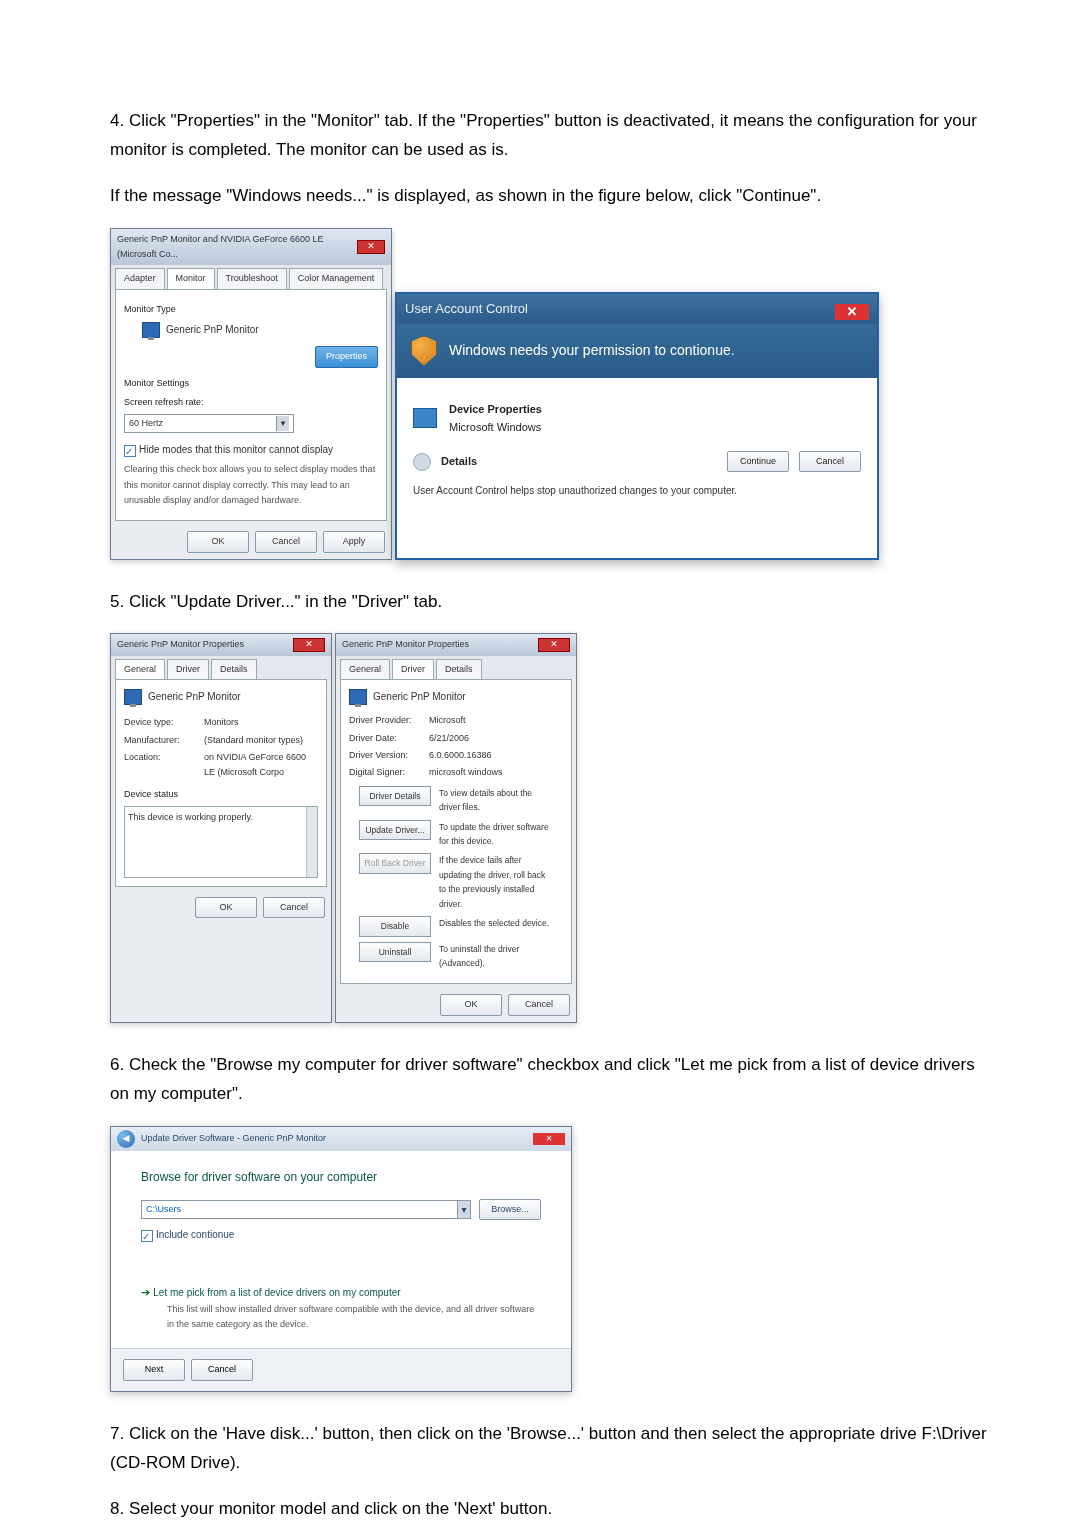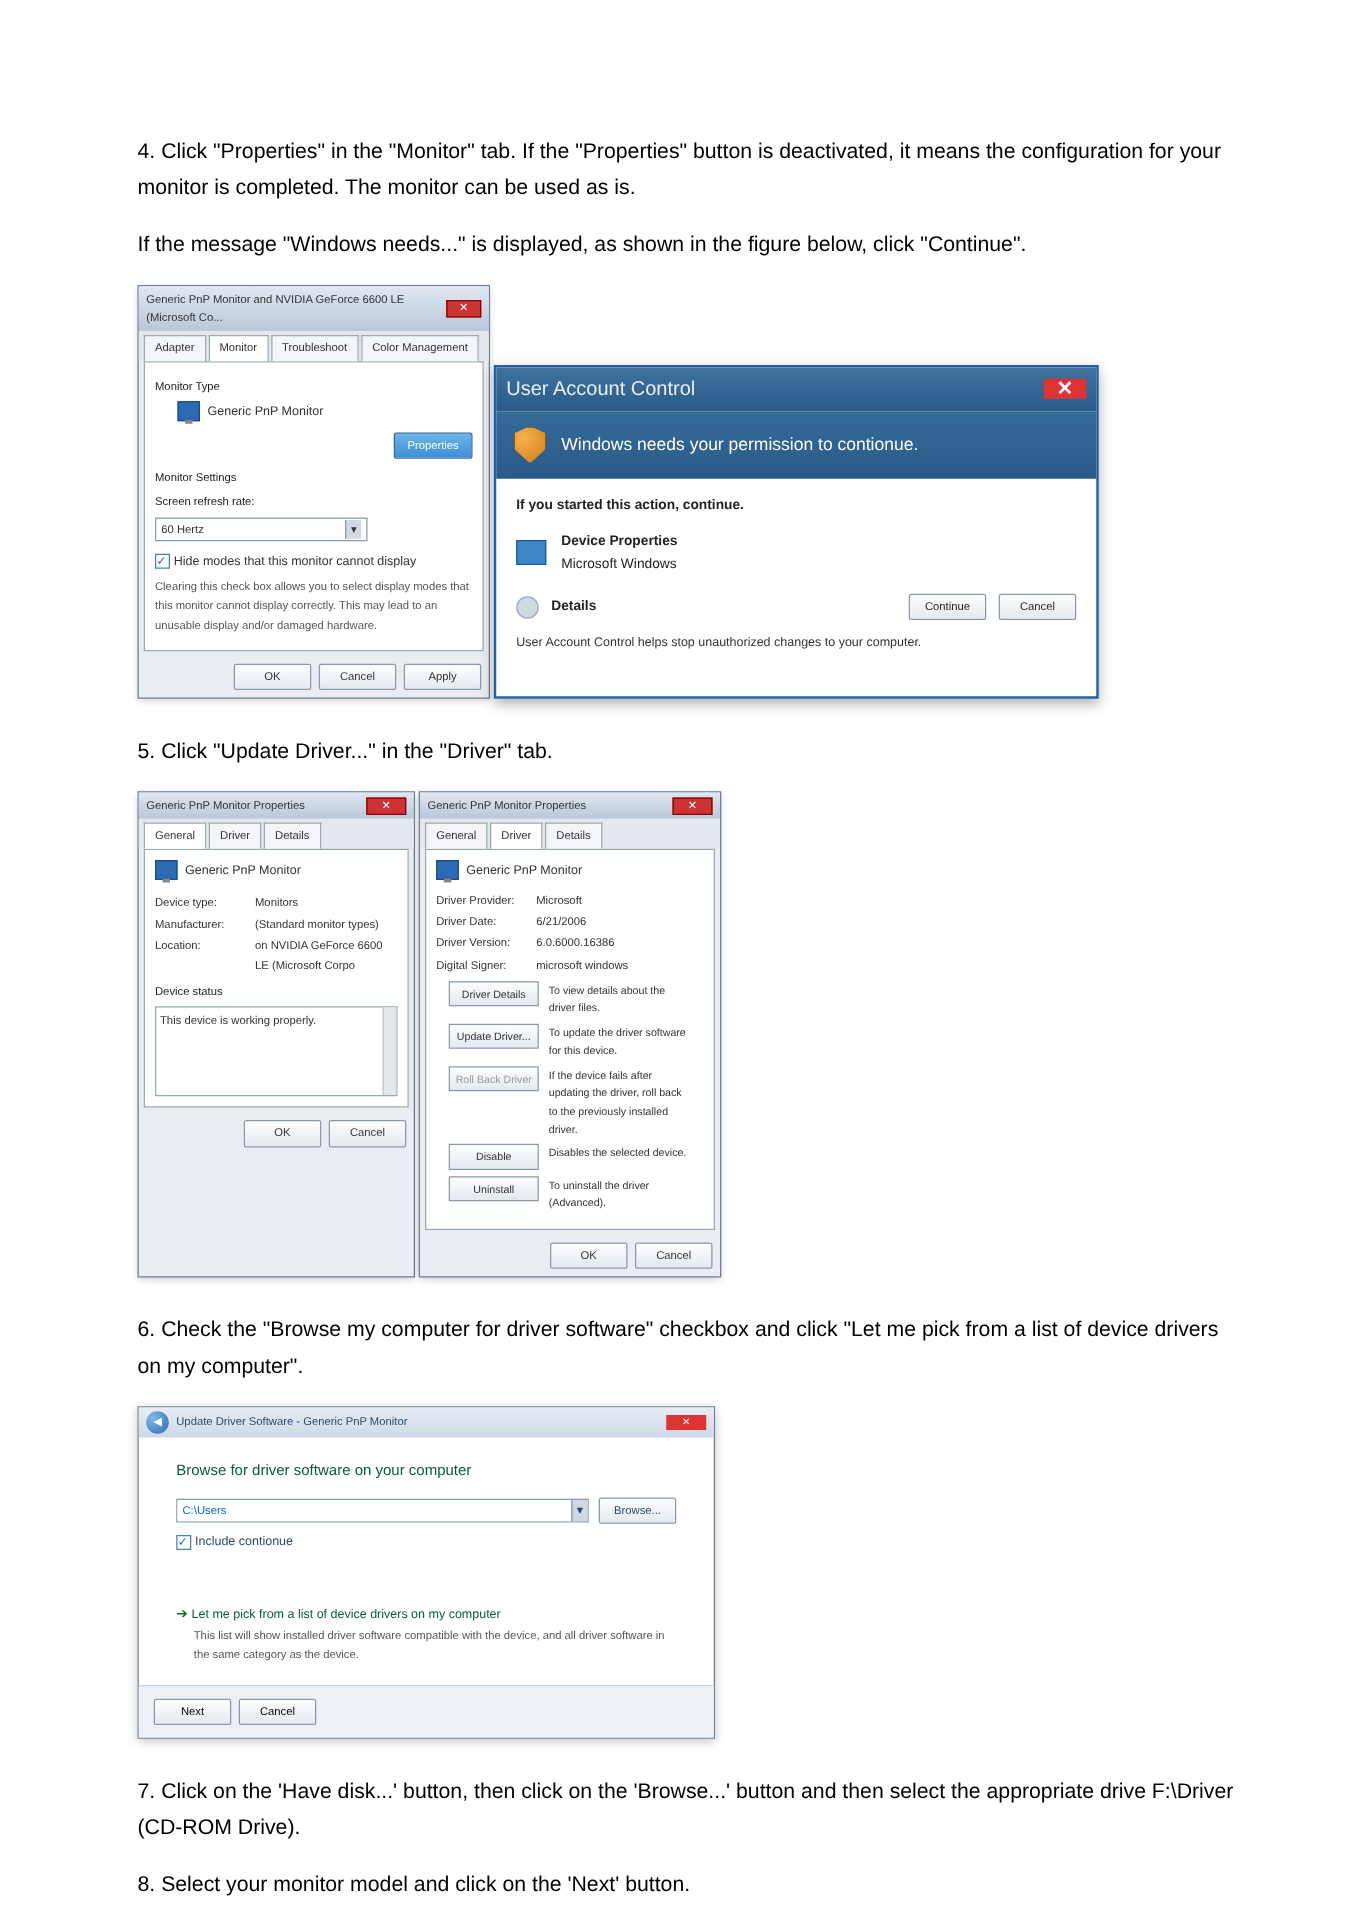--- a/index.html
+++ b/index.html
@@ -20,21 +20,21 @@
   .fld{border:1px solid #8a98a8;background:#fff;padding:1px 4px;font-size:9px;display:inline-block}
   .dropdown{width:160px;display:flex;justify-content:space-between;align-items:center}
   .dropdown .ar{width:12px;text-align:center;background:#cfd8e3;border-left:1px solid #8a98a8}
   .chk{display:inline-block;width:10px;height:10px;border:1px solid #4a7dbb;background:#fff;position:relative;vertical-align:middle;margin-right:3px}
   .chk.on::after{content:"✓";position:absolute;top:-3px;left:0;font-size:10px;color:#2d6ab3}
   .footer-btns{display:flex;justify-content:flex-end;gap:6px;padding:6px}
   .mon-icon{display:inline-block;width:16px;height:14px;background:#2d6ab3;border:1px solid #1a4a82;vertical-align:middle;margin-right:6px;position:relative}
   .mon-icon::after{content:"";position:absolute;bottom:-3px;left:5px;width:6px;height:3px;background:#888}
   
   .uac{width:480px;border:2px solid #2460a8;background:#fff;box-shadow:0 4px 10px rgba(0,0,0,.3)}
-  .uac-hdr{background:linear-gradient(#3e739e,#2a5a88);color:#e8eef6;padding:4px 8px;display:flex;align-items:center;font-size:16px}
+  .uac-hdr{background:linear-gradient(#3e739e,#2a5a88);color:#e8eef6;padding:4px 8px;display:flex;align-items:flex-end;font-size:13px}
   .uac-hdr .x{margin-left:auto;width:34px;height:16px;background:#d33;display:flex;align-items:center;justify-content:center;color:#fff;font-weight:bold}
   .uac-msg{background:linear-gradient(#356c97,#2a5a88);color:#fff;padding:12px 14px;display:flex;align-items:center;gap:12px;font-size:14px}
   .shield{width:24px;height:28px;background:radial-gradient(circle at 30% 30%,#f7b04a,#d37f1a);clip-path:polygon(50% 0,100% 20%,100% 60%,50% 100%,0 60%,0 20%);border:1px solid #8a5a10}
   .uac-body{padding:12px 16px;font-size:11px;color:#222}
   .uac-row{display:flex;align-items:center;gap:12px;margin:10px 0}
   .uac-ic{width:22px;height:18px;background:#3a86c8;border:1px solid #1a5a98}
   .details-row{display:flex;align-items:center;gap:10px;margin-top:14px}
   .details-row .dicon{width:16px;height:16px;border-radius:50%;background:#cfd8e3;border:1px solid #9ab}
   .details-row .spacer{flex:1}
   .uac-foot{font-size:10px;color:#333;margin-top:10px}
@@ -105,21 +105,20 @@
     <div class="uac" style="margin-top:64px">
       <div class="uac-hdr">
         <span>User Account Control</span>
         <span class="x">✕</span>
       </div>
       <div class="uac-msg">
         <span class="shield"></span>
         <span>Windows needs your permission to contionue.</span>
       </div>
       <div class="uac-body">
-        <div style="font-weight:bold">If you started this action, continue.</div>
         <div class="uac-row">
           <span class="uac-ic"></span>
           <div>
             <div style="font-weight:bold">Device Properties</div>
             <div>Microsoft Windows</div>
           </div>
         </div>
         <div class="details-row">
           <span class="dicon"></span>
           <span style="font-weight:bold">Details</span>
@@ -242,21 +241,21 @@
           <span class="pathfld">
               <span class="txt">C:\Users</span>
               <span class="ar">▾</span>
             </span>
           <span class="btn">Browse...</span>
         </div>
         <div style="margin-top:6px"><span class="chk on"></span><span>Include contionue</span></div>
         <div style="height:40px"></div>
         <div>
           <span style="color:#0a6a2c;font-size:11px">➔ </span><span class="lnk">Let me pick from a list of device drivers on my computer</span>
-          <div style="font-size:9px;color:#555;margin-left:14px">This list will show installed driver software compatible with the device, and all driver software in the same category as the device.</div>
+          <div style="font-size:9px;color:#555;margin-left:26px">This list will show installed driver software compatible with the device, and all driver software in the same category as the device.</div>
         </div>
       </div>
       <div class="upd-foot">
         <span class="btn">Next</span>
         <span class="btn">Cancel</span>
       </div>
     </div>
   </div>
 
   <p>7. Click on the 'Have disk...' button, then click on the 'Browse...' button and then select the appropriate drive F:\Driver (CD-ROM Drive).</p>

